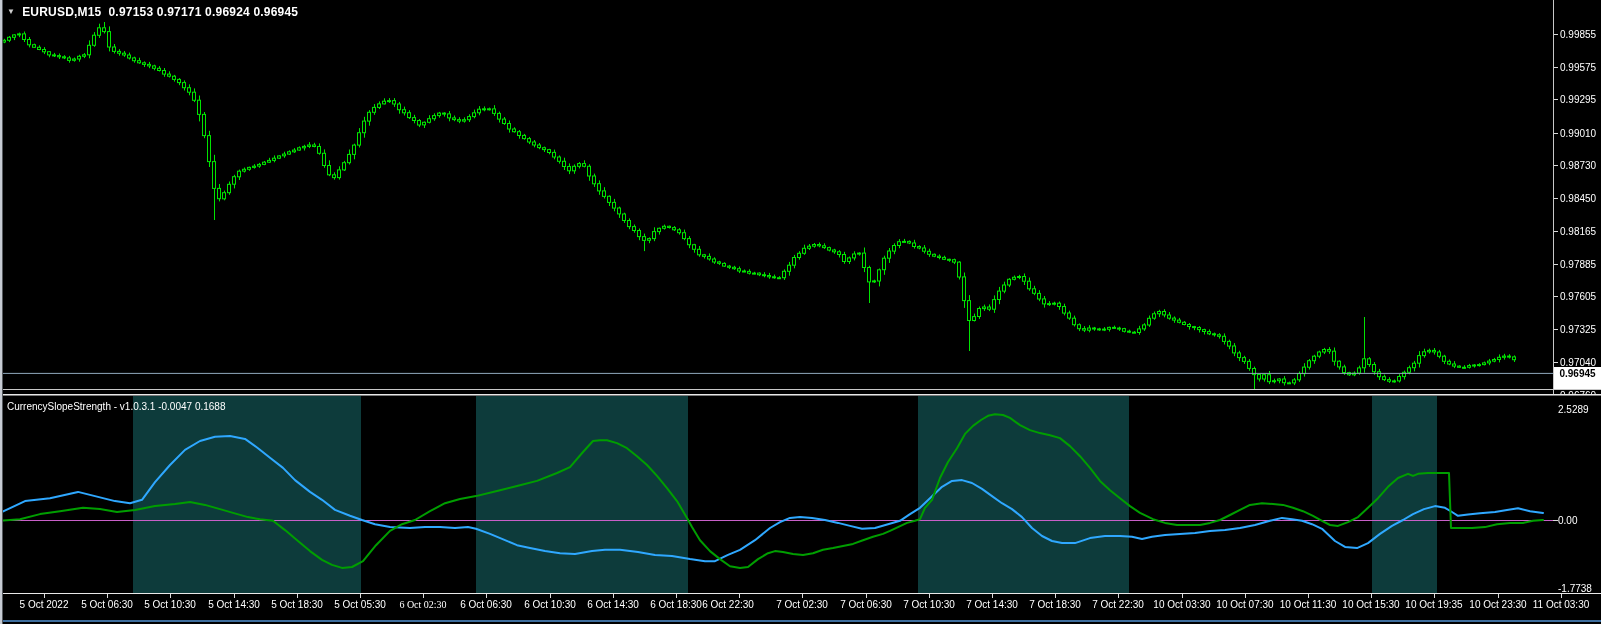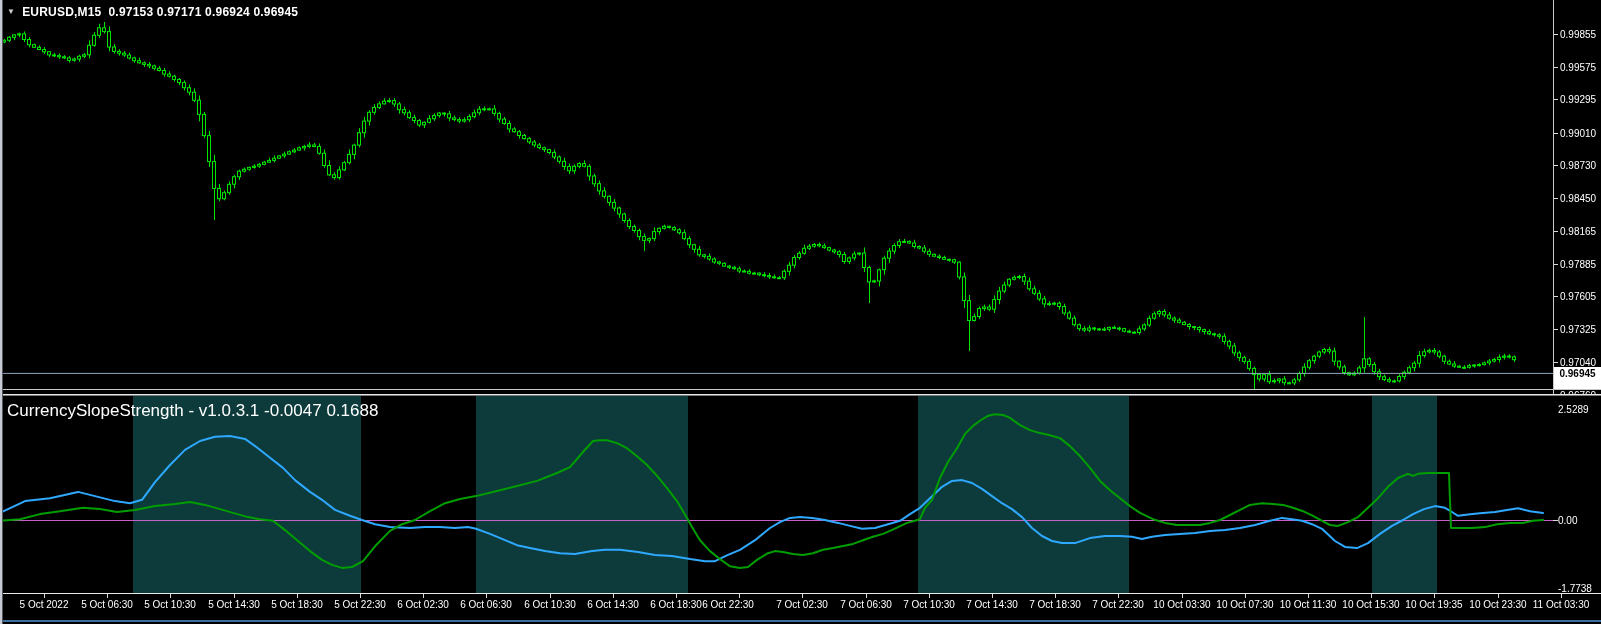--- a/index.html
+++ b/index.html
@@ -8,21 +8,21 @@
        font-family:"Liberation Sans",sans-serif;}
   svg{position:absolute;left:0;display:block}
   .hline{position:absolute;left:0;width:1601px;height:1px}
   .chart-title{position:absolute;top:5px;left:7px;display:flex;align-items:center;gap:7px;
        color:#fff;font-size:12px;font-weight:bold;letter-spacing:.2px}
   .chart-title .tri{color:#cfcfcf;font-size:8px;line-height:10px}
   .paxis-label{position:absolute;left:1560px;width:40px;color:#fff;font-size:10px;line-height:11px;white-space:nowrap}
   .ptick{position:absolute;left:1553px;width:5px;height:1px;background:#d9d9d9}
   .cur-badge{position:absolute;left:1554px;width:47px;height:22px;background:#fff;color:#000;
        font-size:10px;font-weight:bold;line-height:13px;text-align:center}
-  .ind-label{position:absolute;top:401px;left:7px;color:#fff;font-size:17px}
+  .ind-label{position:absolute;top:401px;left:7px;color:#fff;font-size:10px}
   .legend{position:absolute;top:413px;right:64px;width:100px;color:#fff;
        font-family:"DejaVu Sans Mono",monospace;font-weight:bold;text-align:right}
   .lrow{display:flex;justify-content:space-between;font-size:17px;line-height:19px}
   .lthr{margin-top:6px;font-size:11.5px;line-height:13px;white-space:nowrap;margin-right:-6px}
   .iaxis-label{position:absolute;left:1558px;width:43px;color:#fff;font-size:10px;line-height:11px;white-space:nowrap}
   .taxis-label{position:absolute;top:599px;transform:translateX(-50%);color:#fff;font-size:10px;white-space:nowrap}
   .ttick{position:absolute;top:594px;width:1px;height:4px;background:#d9d9d9}
   .vborder{position:absolute;top:0;left:1553px;width:1px;height:593px;background:#c8c8c8}
   .lframe{position:absolute;top:0;left:0;width:2px;height:624px;background:#c6cbd3}
   .lframe2{position:absolute;top:0;left:2px;width:1px;height:624px;background:#55595e}
@@ -409,23 +409,23 @@
       <div class="taxis-label" style="left: 44px;">5 Oct 2022</div>
       <div class="ttick" style="left: 107px;"></div>
       <div class="taxis-label" style="left: 107px;">5 Oct 06:30</div>
       <div class="ttick" style="left: 170px;"></div>
       <div class="taxis-label" style="left: 170px;">5 Oct 10:30</div>
       <div class="ttick" style="left: 234px;"></div>
       <div class="taxis-label" style="left: 234px;">5 Oct 14:30</div>
       <div class="ttick" style="left: 297px;"></div>
       <div class="taxis-label" style="left: 297px;">5 Oct 18:30</div>
       <div class="ttick" style="left: 360px;"></div>
-      <div class="taxis-label" style="left: 360px;">5 Oct 22:30</div>
+      <div class="taxis-label" style="left: 360px;">5 Oct 05:30</div>
       <div class="ttick" style="left: 423px;"></div>
-      <div class="taxis-label" style="left: 423px;">6 Oct 02:30</div>
+      <div class="taxis-label" style="left: 423px; font-family: Liberation Serif, serif;">6 Oct 02:30</div>
       <div class="ttick" style="left: 486px;"></div>
       <div class="taxis-label" style="left: 486px;">6 Oct 06:30</div>
       <div class="ttick" style="left: 550px;"></div>
       <div class="taxis-label" style="left: 550px;">6 Oct 10:30</div>
       <div class="ttick" style="left: 613px;"></div>
       <div class="taxis-label" style="left: 613px;">6 Oct 14:30</div>
       <div class="ttick" style="left: 676px;"></div>
       <div class="taxis-label" style="left: 676px;">6 Oct 18:30</div>
       <div class="ttick" style="left: 739px;"></div>
       <div class="taxis-label" style="left: 728px;">6 Oct 22:30</div>

